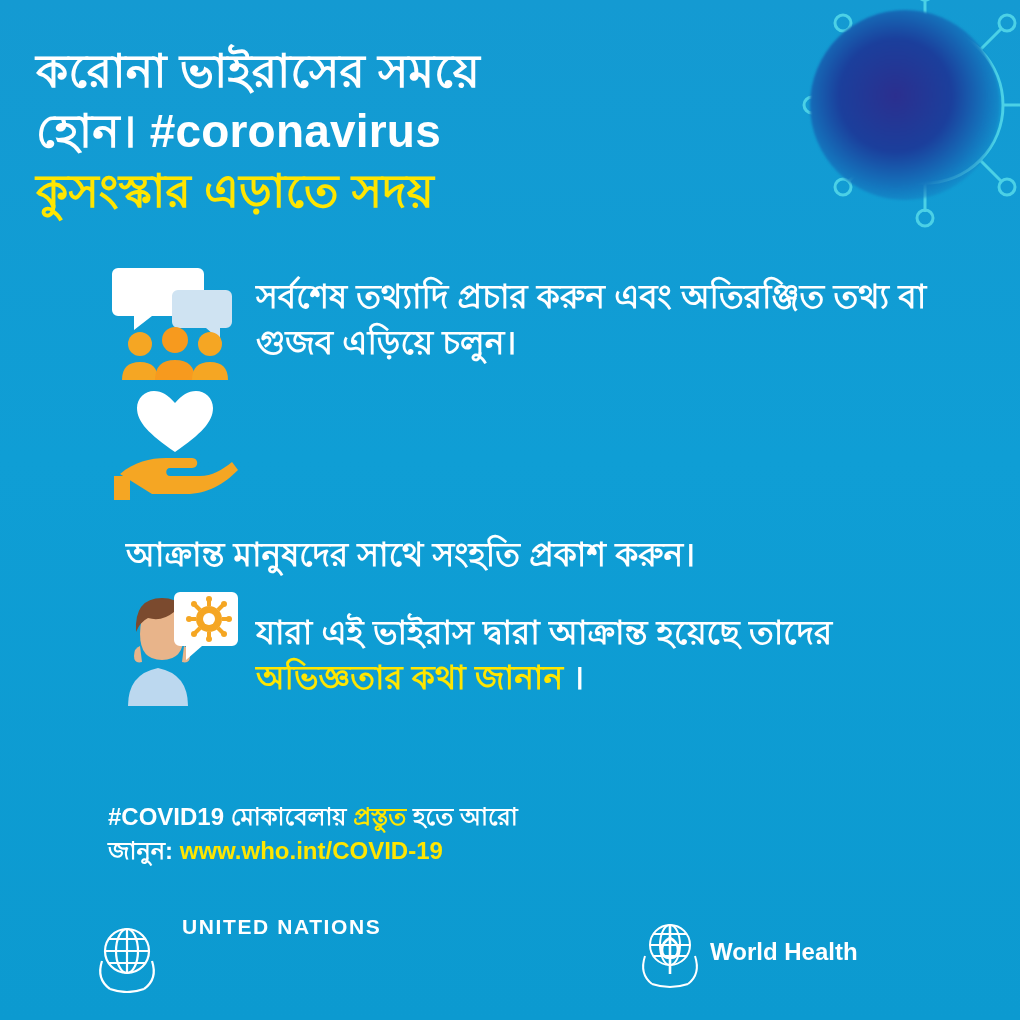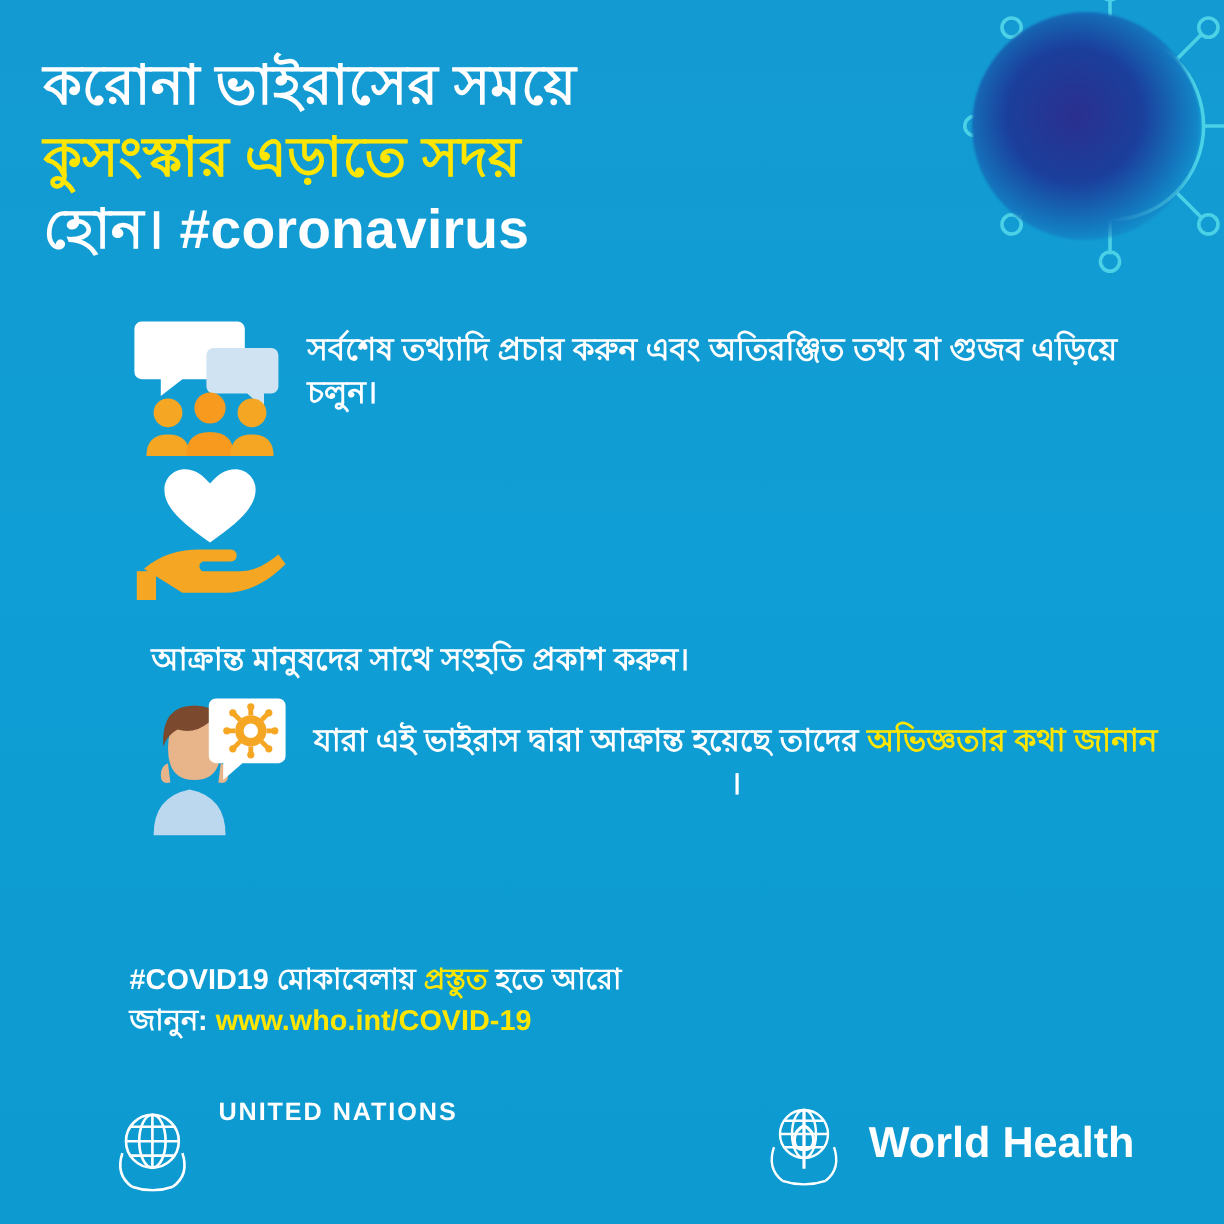--- a/index.html
+++ b/index.html
@@ -69,32 +69,32 @@
     margin-bottom: 14px;
   }
   .row-icon {
     width: 130px;
     min-width: 130px;
     height: 120px;
     position: relative;
   }
   .row-text {
     color: #ffffff;
-    font-size: 26px;
+    font-size: 33px;
     font-weight: bold;
     line-height: 1.38;
     padding-top: 12px;
     padding-left: 16px;
   }
   .row-text .hl-yellow { color: #ffe600; }
 
   
   .row-1 { margin-bottom: 8px; }
   .row-2 { margin-bottom: 10px; flex-direction: column; }
-  .row-3 { margin-bottom: 0; text-align: center; }
+  .row-3 { margin-bottom: 0; }
   .row-2 .row-text, .row-3 .row-text { padding-top: 22px; }
 
   
   .footer-note {
     position: absolute;
     left: 108px;
     top: 800px;
     width: 820px;
     color: #ffffff;
     font-size: 24px;
@@ -121,24 +121,23 @@
   }
   .logo-label-un {
     color: #ffffff;
     font-size: 21px;
     font-weight: bold;
     letter-spacing: 1.6px;
     margin-left: 16px;
   }
   .logo-label-who {
     color: #ffffff;
-    font-size: 36px;
+    font-size: 24px;
     font-weight: bold;
     line-height: 1.12;
-    margin-left: 14px;
   }
   .logo-label-who span { display: block; }
   svg { display: block; }
 </style>
 </head>
 <body>
 
 <div class="poster">
 
   <div class="virus-wrap">
@@ -171,22 +170,22 @@
           <circle cx="168" cy="160" r="12"></circle>
           <circle cx="212" cy="158" r="14"></circle>
           <circle cx="186" cy="135" r="7"></circle>
         </g>
       </g>
     </svg>
   </div>
 
   <div class="headline">
     <span class="line">করোনা ভাইরাসের সময়ে</span>
+    <span class="line"><span>হোন। </span><span>#coronavirus</span></span>
     <span class="line"><span class="hl-yellow">কুসংস্কার এড়াতে </span><span class="hl-yellow">সদয়</span></span>
-    <span class="line"><span>হোন। </span><span>#coronavirus</span></span>
   </div>
 
   <div class="rows">
 
     <div class="row row-1">
       <div class="row-icon">
         <svg width="130" height="120" viewBox="0 0 130 120">
           <path d="M8 6 h80 a6 6 0 0 1 6 6 v36 a6 6 0 0 1 -6 6 h-46 l-18 14 v-14 h-16 a6 6 0 0 1 -6 -6 v-36 a6 6 0 0 1 6 -6 z" fill="#ffffff"></path>
           <path d="M68 28 h48 a6 6 0 0 1 6 6 v26 a6 6 0 0 1 -6 6 h-6 v12 l-14 -12 h-28 a6 6 0 0 1 -6 -6 v-26 a6 6 0 0 1 6 -6 z" fill="#cfe3f2"></path>
           <circle cx="30" cy="82" r="12" fill="#f5a623"></circle>

